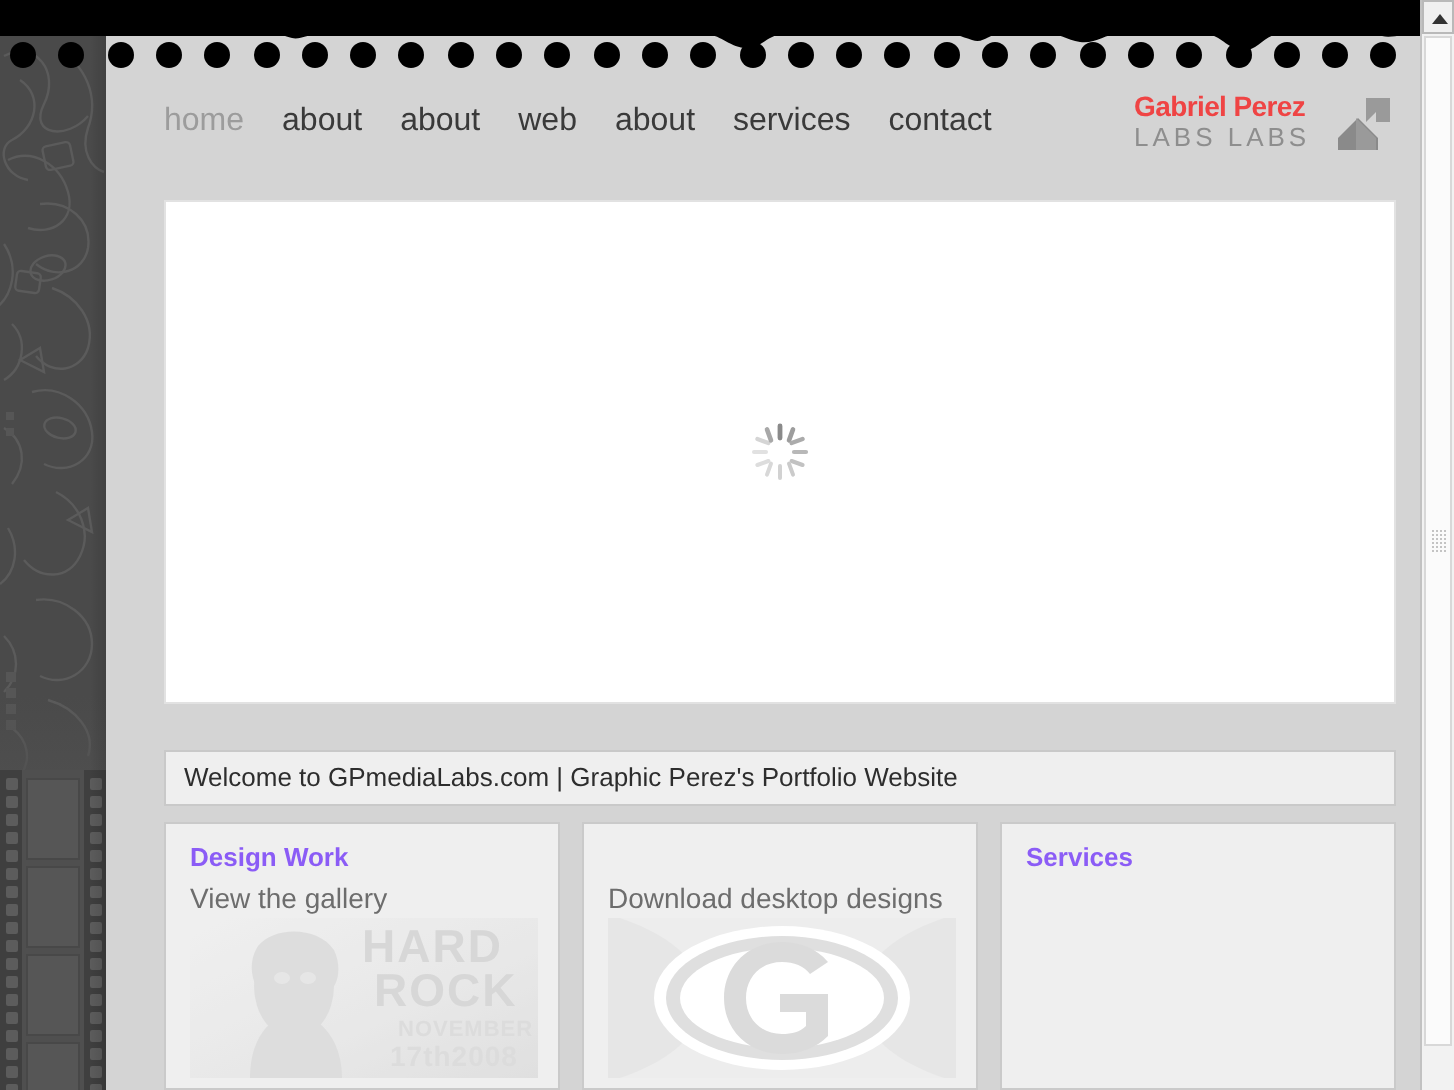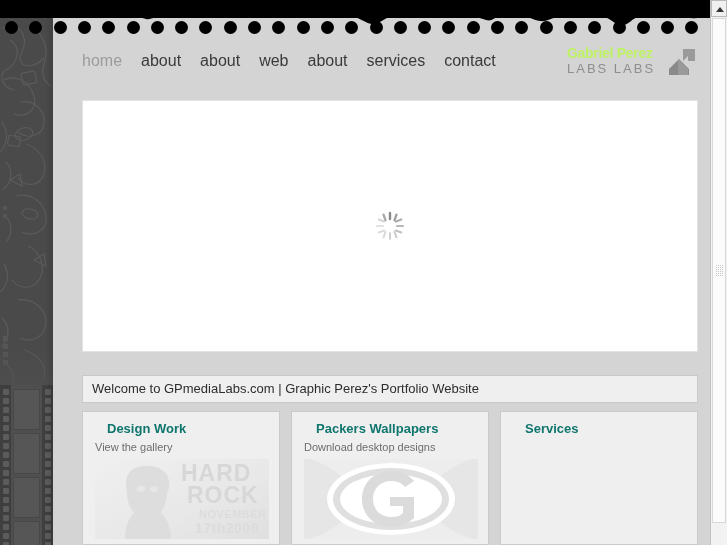--- a/index.html
+++ b/index.html
@@ -151,21 +151,21 @@
   }
   #logo-text {
     position: absolute;
     left: 0; top: 0;
     width: 96px;
     text-align: left;
   }
   #logo-line1 {
     font-size: 14px;
     font-weight: bold;
-    color: #bef264;
+    color: #ef4444;
     letter-spacing: -0.3px;
     line-height: 15px;
     white-space: nowrap;
   }
   #logo-line2 {
     font-size: 13px;
     color: #8e8e8e;
     letter-spacing: 2.0px;
     line-height: 15px;
     white-space: nowrap;
@@ -226,28 +226,27 @@
     cursor: pointer;
   }
   .card.c0 { left: 0; }
   .card.c1 { left: 209px; }
   .card.c2 { left: 418px; }
   .card-title {
     position: absolute;
     left: 12px; top: 9px;
     font-size: 13px;
     font-weight: bold;
-    color: #0f766e;
+    color: #8b5cf6;
     white-space: nowrap;
-    margin-left: 12px;
   }
   .card-sub {
     position: absolute;
     left: 12px; top: 29px;
-    font-size: 11px;
+    font-size: 14px;
     color: #6d6d6d;
     white-space: nowrap;
   }
   .card-thumb {
     position: absolute;
     left: 12px; top: 47px;
     width: 174px; height: 80px;
     overflow: hidden;
     background: #e6e6e6;
   }
@@ -534,21 +533,20 @@
             <g fill="#cdcdcd" font-family="Liberation Sans, sans-serif" font-weight="bold">
               <text x="104" y="59" font-size="11" letter-spacing="0.5">NOVEMBER</text>
               <text x="100" y="74" font-size="14" letter-spacing="0.5">17th2008</text>
             </g>
             <rect x="0" y="0" width="174" height="80" fill="#ffffff" opacity="0.30"></rect>
           </svg>
         </div>
       </div>
 
       <div class="card c1">
-        <div class="card-title">Packers Wallpapers</div>
         <div class="card-sub">Download desktop designs</div>
         <div class="card-thumb">
           <svg width="174" height="80" viewBox="0 0 174 80">
             <rect x="0" y="0" width="174" height="80" fill="#e4e4e4"></rect>
             <g fill="#d2d2d2">
               <path d="M0,10 L26,10 L14,40 L26,70 L0,70 Z"></path>
               <path d="M148,10 L174,10 L174,70 L148,70 L160,40 Z"></path>
             </g>
             <g fill="#dadada">
               <path d="M6,0 C36,10 48,26 48,40 C48,54 36,70 6,80 L0,80 L0,0 Z"></path>

